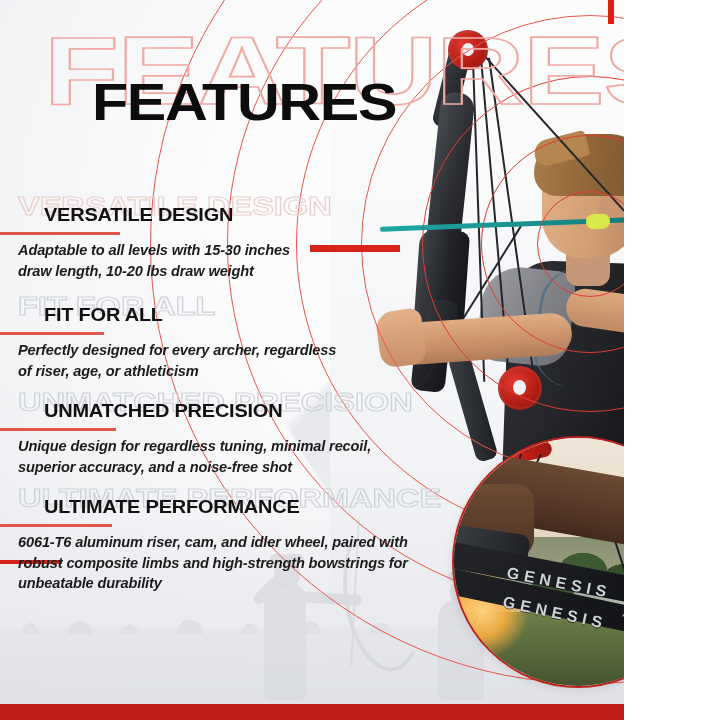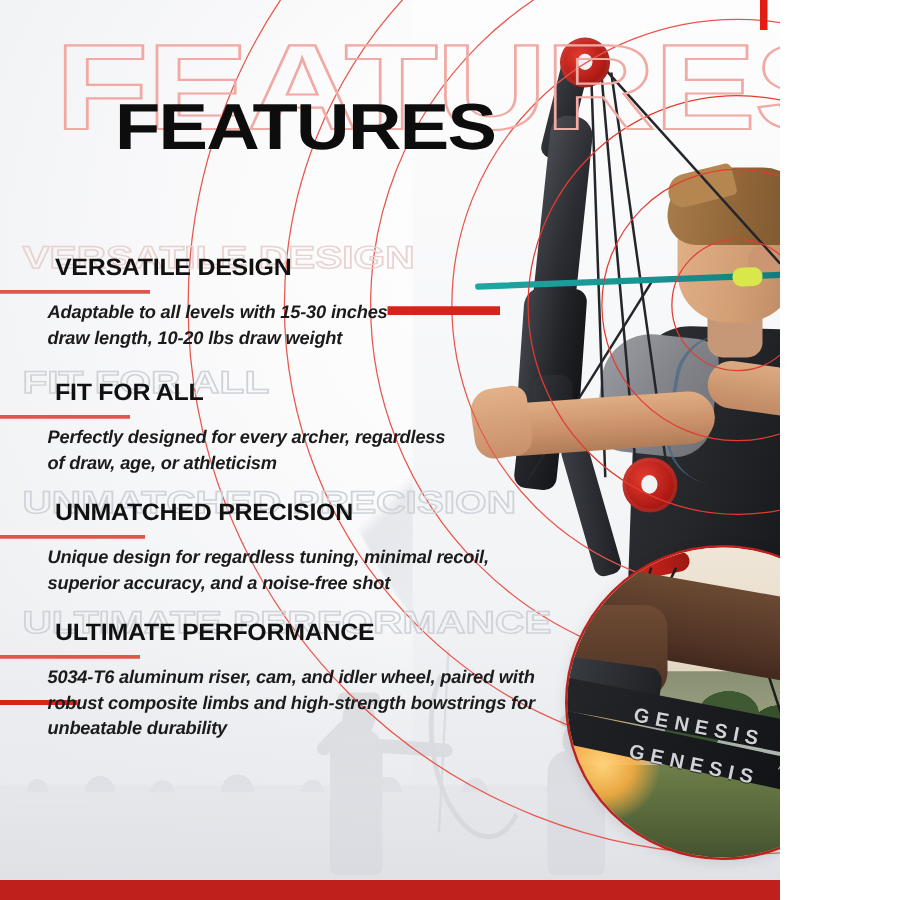--- a/index.html
+++ b/index.html
@@ -166,21 +166,20 @@
   .feat-desc {
     position:absolute;
     left:18px; top:48px;
     width:400px;
     font-size:14.6px;
     font-style:italic;
     font-weight:700;
     line-height:1.42;
     color:#1b1b1b;
     letter-spacing:-.15px;
-    margin-left:20px;
   }
 
   
   .hero { position:absolute; left:330px; top:0; width:390px; height:660px; overflow:hidden; }
 
   .sky { position:absolute; inset:0; background:linear-gradient(to bottom,#fdfdfd,#f4f5f7 60%,#eceef1); }
 
   
   .boy-shirt {
     position:absolute; left:176px; top:262px; width:150px; height:210px;
@@ -505,35 +504,35 @@
       <div class="feat-ghost red">VERSATILE DESIGN</div>
       <div class="feat-title">VERSATILE DESIGN</div>
       <div class="feat-rule"></div>
       <div class="feat-desc" style="width:300px;">Adaptable to all levels with 15-30 inches draw length, 10-20 lbs draw weight</div>
     </div>
 
     <div class="feature" style="top:292px;">
       <div class="feat-ghost">FIT FOR ALL</div>
       <div class="feat-title">FIT FOR ALL</div>
       <div class="feat-rule" style="width:104px;"></div>
-      <div class="feat-desc" style="width:320px;">Perfectly designed for every archer, regardless of draw, age, or athleticism</div>
+      <div class="feat-desc" style="width:320px;">Perfectly designed for every archer, regardless of riser, age, or athleticism</div>
     </div>
 
     <div class="feature" style="top:388px;">
       <div class="feat-ghost">UNMATCHED PRECISION</div>
       <div class="feat-title">UNMATCHED PRECISION</div>
       <div class="feat-rule" style="width:116px;"></div>
       <div class="feat-desc" style="width:356px;">Unique design for regardless tuning, minimal recoil, superior accuracy, and a noise-free shot</div>
     </div>
 
     <div class="feature" style="top:484px;">
       <div class="feat-ghost">ULTIMATE PERFORMANCE</div>
       <div class="feat-title">ULTIMATE PERFORMANCE</div>
       <div class="feat-rule" style="width:112px;"></div>
-      <div class="feat-desc" style="width:396px;">5034-T6 aluminum riser, cam, and idler wheel, paired with robust composite limbs and high-strength bowstrings for unbeatable durability</div>
+      <div class="feat-desc" style="width:396px;">6061-T6 aluminum riser, cam, and idler wheel, paired with robust composite limbs and high-strength bowstrings for unbeatable durability</div>
     </div>
 
   </div>
 
   <div class="inset">
     <div class="inset-sky"></div>
     <div class="inset-trees"></div>
     <div class="inset-grass"></div>
     <div class="inset-sun"></div>
 

